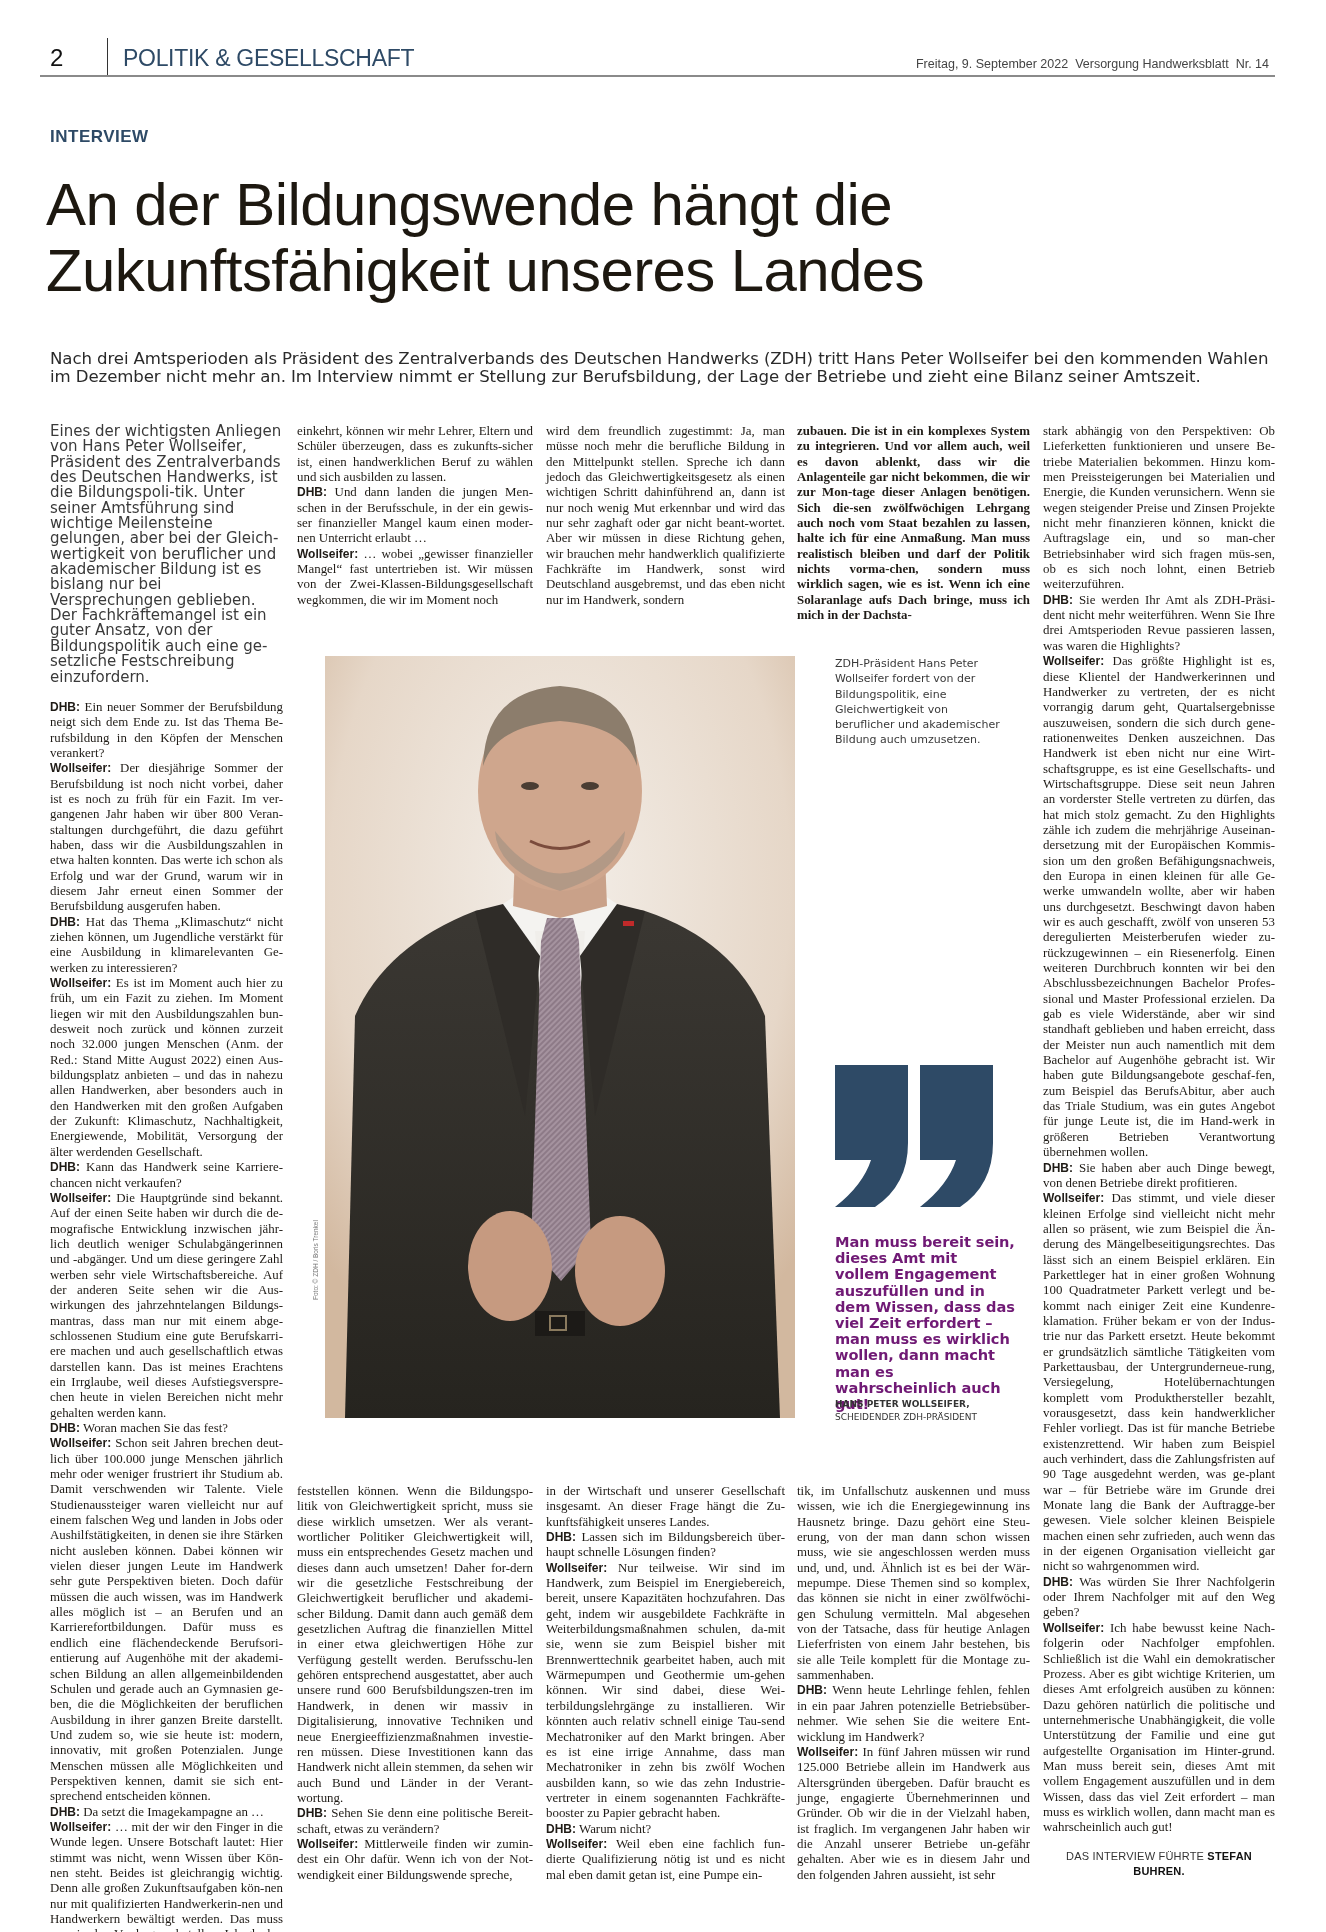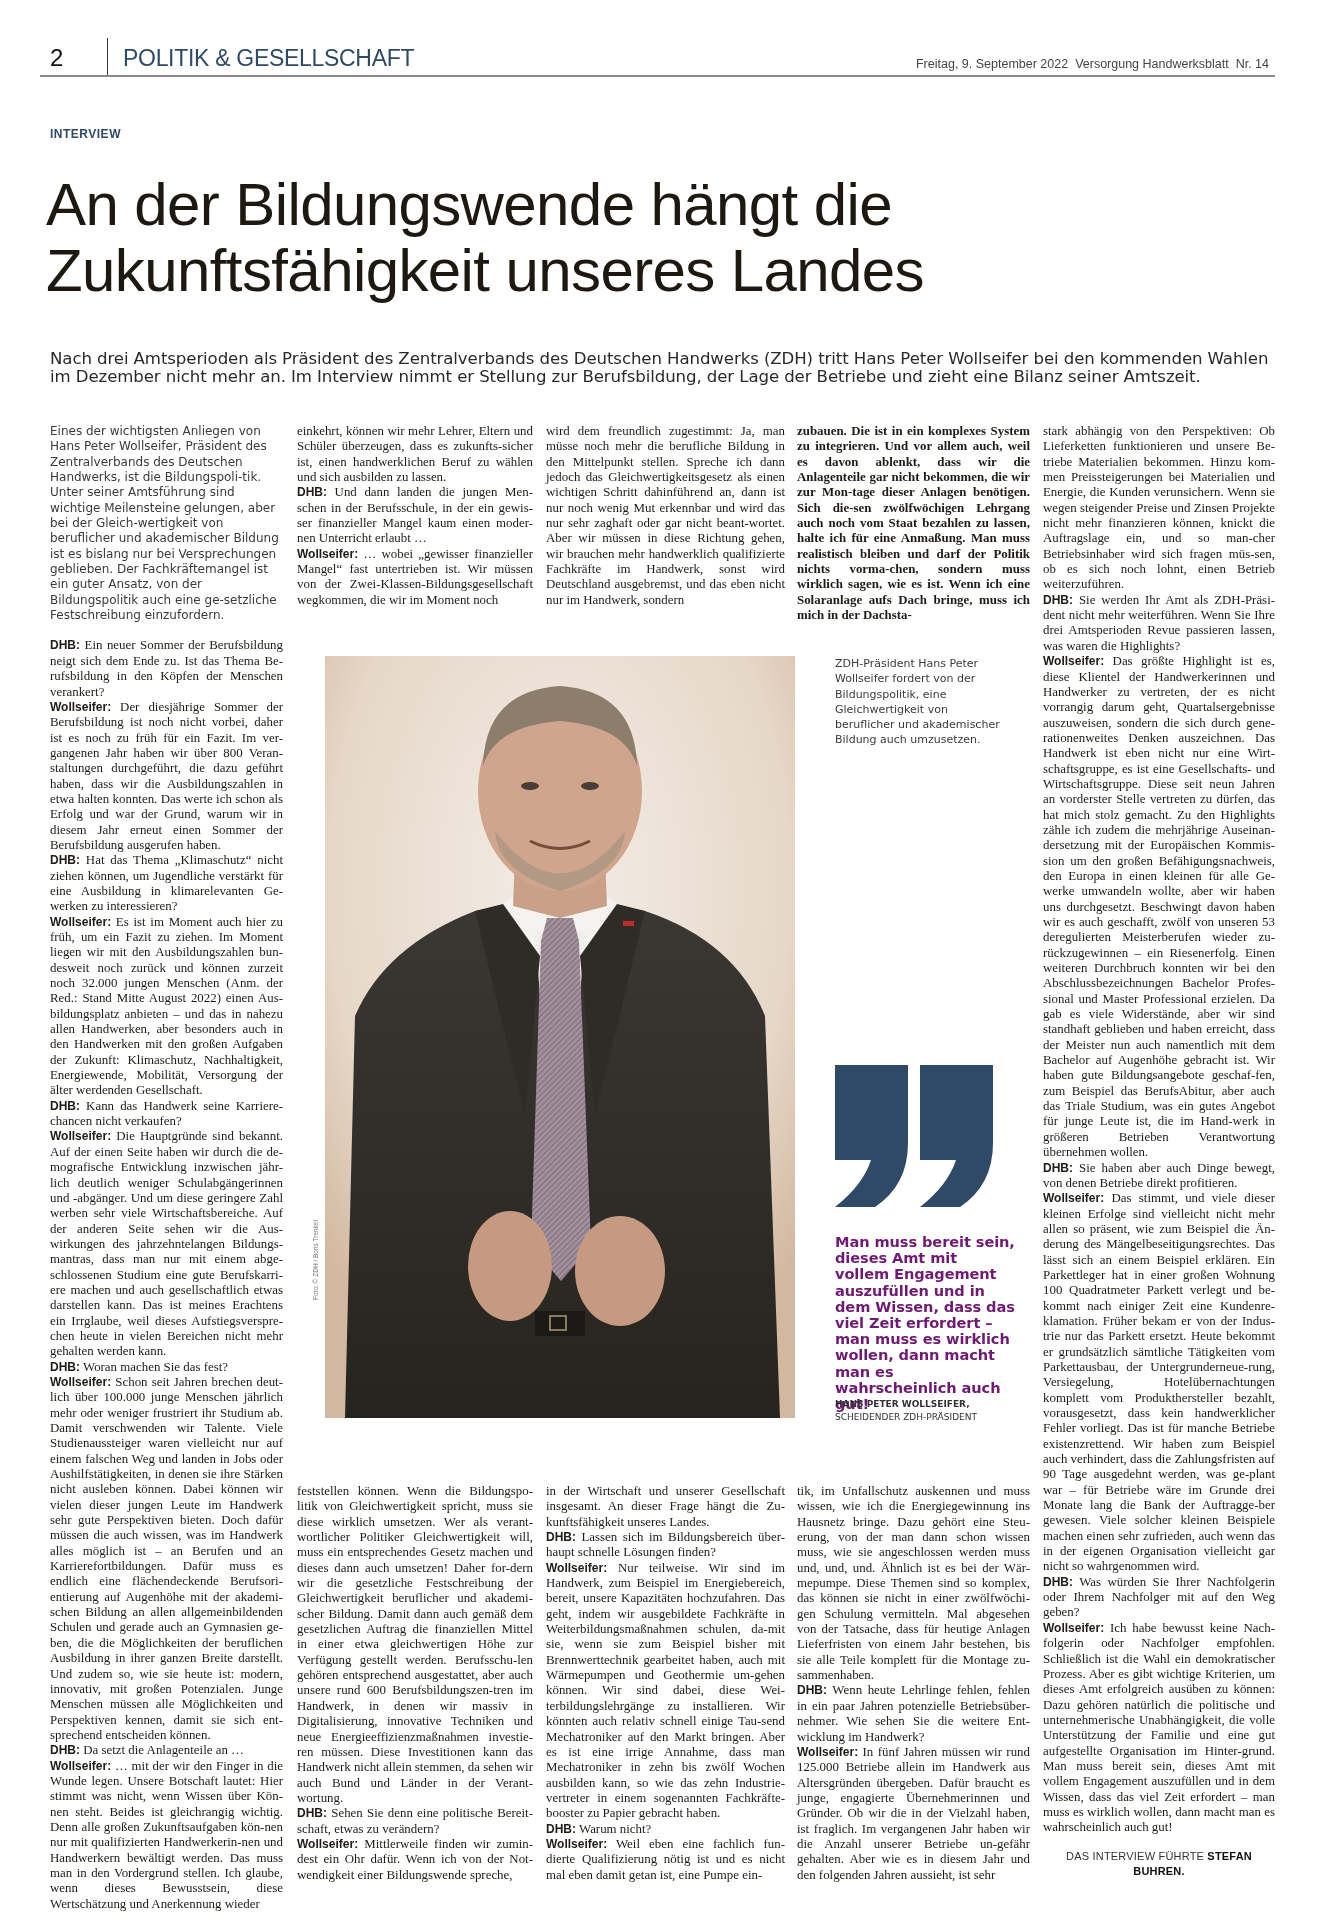--- a/index.html
+++ b/index.html
@@ -3,26 +3,26 @@
 <meta charset="utf-8">
 <style>
   html,body{margin:0;padding:0;background:#fff;}
   body{width:1326px;height:1932px;position:relative;overflow:hidden;color:#1f1b16;font-family:"Liberation Serif",serif;}
   .abs{position:absolute;}
   .hdr-num{left:50px;top:44px;font-family:"Liberation Sans",sans-serif;font-size:24px;color:#111;}
   .hdr-vbar{left:107px;top:38px;width:1px;height:38px;background:#333;}
   .hdr-section{left:123px;top:45px;font-family:"Liberation Sans",sans-serif;font-size:23px;color:#2e4a66;letter-spacing:-0.3px;}
   .hdr-meta{right:57px;top:57px;font-family:"Liberation Sans",sans-serif;font-size:12.5px;color:#444;white-space:pre;}
   .hdr-rule{left:40px;top:75px;width:1235px;height:2px;background:#8a8a8a;}
-  .kicker{left:50px;top:127px;font-family:"Liberation Sans",sans-serif;font-weight:bold;font-size:12px;color:#2e4a66;letter-spacing:0.5px;}
+  .kicker{left:50px;top:127px;font-family:"Liberation Sans",sans-serif;font-weight:bold;font-size:17px;color:#2e4a66;letter-spacing:0.5px;}
   .headline{left:46px;top:172px;width:1260px;font-family:"Liberation Sans",sans-serif;font-size:60px;line-height:66px;color:#1d1810;letter-spacing:-0.6px;}
   .lead{left:50px;top:350px;width:1230px;font-family:"DejaVu Sans",sans-serif;font-size:16.6px;line-height:18px;color:#2a2a2a;letter-spacing:-0.1px;}
   .col{position:absolute;font-size:12.9px;line-height:15.35px;text-align:justify;hyphens:manual;color:#1f1b16;}
   .col p{margin:0;}
-  .intro{font-family:"DejaVu Sans",sans-serif;font-size:12px;line-height:15.35px;color:#3a3a3a;text-align:left;margin-bottom:15px !important;}
+  .intro{font-family:"DejaVu Sans",sans-serif;font-size:15px;line-height:15.35px;color:#3a3a3a;text-align:left;margin-bottom:15px !important;}
   .lbl{font-family:"Liberation Sans",sans-serif;font-weight:bold;font-size:12px;}
   .photo{left:325px;top:656px;width:470px;height:762px;overflow:hidden;background:linear-gradient(90deg,#d9c3ad 0%,#ece2d8 30%,#f1ece6 55%,#e8ddd2 80%,#d7bfa8 100%);}
   .credit{left:312px;top:1300px;font-family:"Liberation Sans",sans-serif;font-size:6.5px;color:#777;transform:rotate(-90deg);transform-origin:left top;white-space:nowrap;}
   .caption{left:835px;top:656px;width:175px;font-family:"DejaVu Sans",sans-serif;font-size:11px;line-height:15.3px;color:#3a3a3a;}
   .quote-mark{left:835px;top:1065px;width:160px;height:142px;}
   .quote-text{left:835px;top:1234px;width:180px;font-family:"DejaVu Sans",sans-serif;font-weight:bold;font-size:14.6px;line-height:16.2px;color:#701a75;letter-spacing:-0.1px;}
   .quote-author{left:835px;top:1398px;width:200px;font-family:"DejaVu Sans",sans-serif;font-size:9px;line-height:12.5px;color:#333;}
   .quote-author b{font-weight:bold;}
   .signoff{font-family:Liberation Sans, sans-serif;font-size:11px;color:#333;margin-top:13px !important;text-align:center;letter-spacing:0.2px;}
   .signoff b{font-weight:bold;color:#111;}
@@ -46,21 +46,21 @@
 <div class="col" id="c1" style="left:50px;top:424px;width:233px;height:1465px;">
   <p class="intro">Eines der wichtigsten Anliegen von Hans Peter Wollseifer, Präsident des Zentralverbands des Deutschen Handwerks, ist die Bildungspoli-tik. Unter seiner Amtsführung sind wichtige Meilensteine gelungen, aber bei der Gleich-wertigkeit von beruflicher und akademischer Bildung ist es bislang nur bei Versprechungen geblieben. Der Fachkräftemangel ist ein guter Ansatz, von der Bildungspolitik auch eine ge-setzliche Festschreibung einzufordern.</p>
 <p><span class="lbl">DHB:</span> <span>Ein neuer Sommer der Berufsbildung neigt sich dem Ende zu. Ist das Thema Be-rufsbildung in den Köpfen der Menschen verankert?</span></p>
     <p><span class="lbl">Wollseifer:</span> <span>Der diesjährige Sommer der Berufsbildung ist noch nicht vorbei, daher ist es noch zu früh für ein Fazit. Im ver-gangenen Jahr haben wir über 800 Veran-staltungen durchgeführt, die dazu geführt haben, dass wir die Ausbildungszahlen in etwa halten konnten. Das werte ich schon als Erfolg und war der Grund, warum wir in diesem Jahr erneut einen Sommer der Berufsbildung ausgerufen haben.</span></p>
     <p><span class="lbl">DHB:</span> <span>Hat das Thema „Klimaschutz“ nicht ziehen können, um Jugendliche verstärkt für eine Ausbildung in klimarelevanten Ge-werken zu interessieren?</span></p>
     <p><span class="lbl">Wollseifer:</span> <span>Es ist im Moment auch hier zu früh, um ein Fazit zu ziehen. Im Moment liegen wir mit den Ausbildungszahlen bun-desweit noch zurück und können zurzeit noch 32.000 jungen Menschen (Anm. der Red.: Stand Mitte August 2022) einen Aus-bildungsplatz anbieten – und das in nahezu allen Handwerken, aber besonders auch in den Handwerken mit den großen Aufgaben der Zukunft: Klimaschutz, Nachhaltigkeit, Energiewende, Mobilität, Versorgung der älter werdenden Gesellschaft.</span></p>
     <p><span class="lbl">DHB:</span> <span>Kann das Handwerk seine Karriere-chancen nicht verkaufen?</span></p>
     <p><span class="lbl">Wollseifer:</span> <span>Die Hauptgründe sind bekannt. Auf der einen Seite haben wir durch die de-mografische Entwicklung inzwischen jähr-lich deutlich weniger Schulabgängerinnen und -abgänger. Und um diese geringere Zahl werben sehr viele Wirtschaftsbereiche. Auf der anderen Seite sehen wir die Aus-wirkungen des jahrzehntelangen Bildungs-mantras, dass man nur mit einem abge-schlossenen Studium eine gute Berufskarri-ere machen und auch gesellschaftlich etwas darstellen kann. Das ist meines Erachtens ein Irrglaube, weil dieses Aufstiegsverspre-chen heute in vielen Bereichen nicht mehr gehalten werden kann.</span></p>
     <p><span class="lbl">DHB:</span> <span>Woran machen Sie das fest?</span></p>
     <p><span class="lbl">Wollseifer:</span> <span>Schon seit Jahren brechen deut-lich über 100.000 junge Menschen jährlich mehr oder weniger frustriert ihr Studium ab. Damit verschwenden wir Talente. Viele Studienaussteiger waren vielleicht nur auf einem falschen Weg und landen in Jobs oder Aushilfstätigkeiten, in denen sie ihre Stärken nicht ausleben können. Dabei können wir vielen dieser jungen Leute im Handwerk sehr gute Perspektiven bieten. Doch dafür müssen die auch wissen, was im Handwerk alles möglich ist – an Berufen und an Karrierefortbildungen. Dafür muss es endlich eine flächendeckende Berufsori-entierung auf Augenhöhe mit der akademi-schen Bildung an allen allgemeinbildenden Schulen und gerade auch an Gymnasien ge-ben, die die Möglichkeiten der beruflichen Ausbildung in ihrer ganzen Breite darstellt. Und zudem so, wie sie heute ist: modern, innovativ, mit großen Potenzialen. Junge Menschen müssen alle Möglichkeiten und Perspektiven kennen, damit sie sich ent-sprechend entscheiden können.</span></p>
-    <p><span class="lbl">DHB:</span> <span>Da setzt die Anlagenteile an …</span></p>
+    <p><span class="lbl">DHB:</span> <span>Da setzt die Imagekampagne an …</span></p>
     <p><span class="lbl">Wollseifer:</span> <span>… mit der wir den Finger in die Wunde legen. Unsere Botschaft lautet: Hier stimmt was nicht, wenn Wissen über Kön-nen steht. Beides ist gleichrangig wichtig. Denn alle großen Zukunftsaufgaben kön-nen nur mit qualifizierten Handwerkerin-nen und Handwerkern bewältigt werden. Das muss man in den Vordergrund stellen. Ich glaube, wenn dieses Bewusstsein, diese Wertschätzung und Anerkennung wieder</span></p>
   </div>
 
 <div class="col" id="c2t" style="left:297px;top:424px;width:236px;">
     <p><span>einkehrt, können wir mehr Lehrer, Eltern und Schüler überzeugen, dass es zukunfts-sicher ist, einen handwerklichen Beruf zu wählen und sich ausbilden zu lassen.</span></p>
     <p><span class="lbl">DHB:</span> <span>Und dann landen die jungen Men-schen in der Berufsschule, in der ein gewis-ser finanzieller Mangel kaum einen moder-nen Unterricht erlaubt …</span></p>
     <p><span class="lbl">Wollseifer:</span> <span>… wobei „gewisser finanzieller Mangel“ fast untertrieben ist. Wir müssen von der Zwei-Klassen-Bildungsgesellschaft wegkommen, die wir im Moment noch</span></p>
   </div>
 
 <div class="col" id="c3t" style="left:546px;top:424px;width:239px;">

